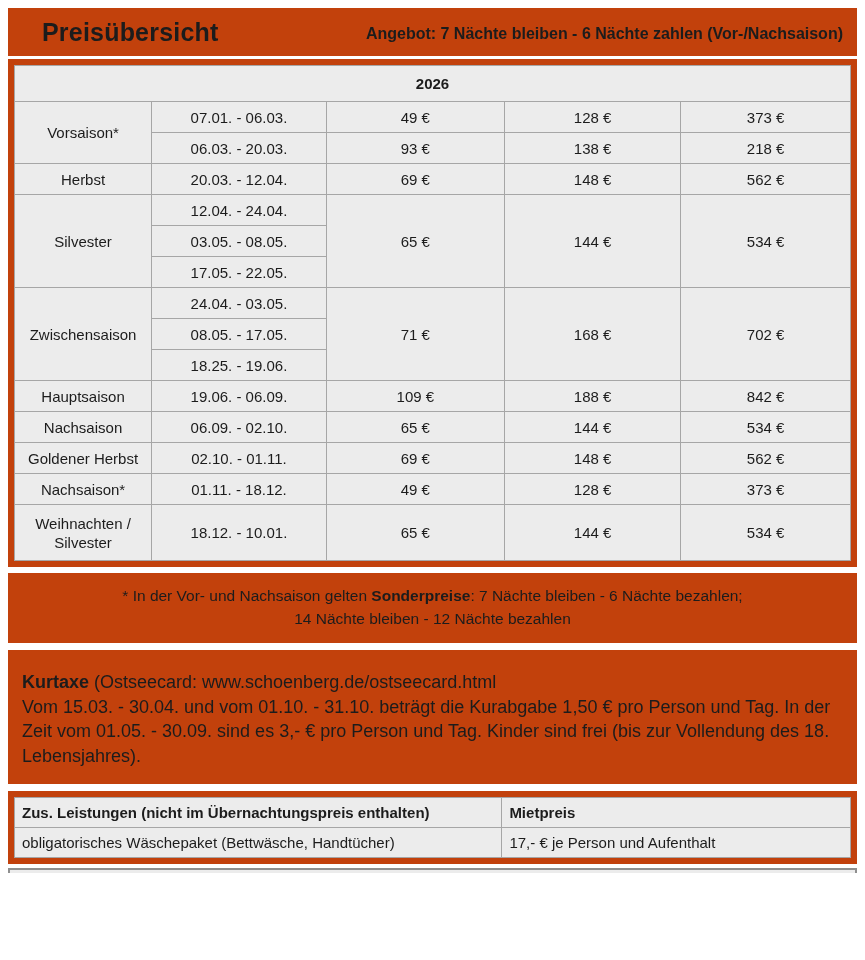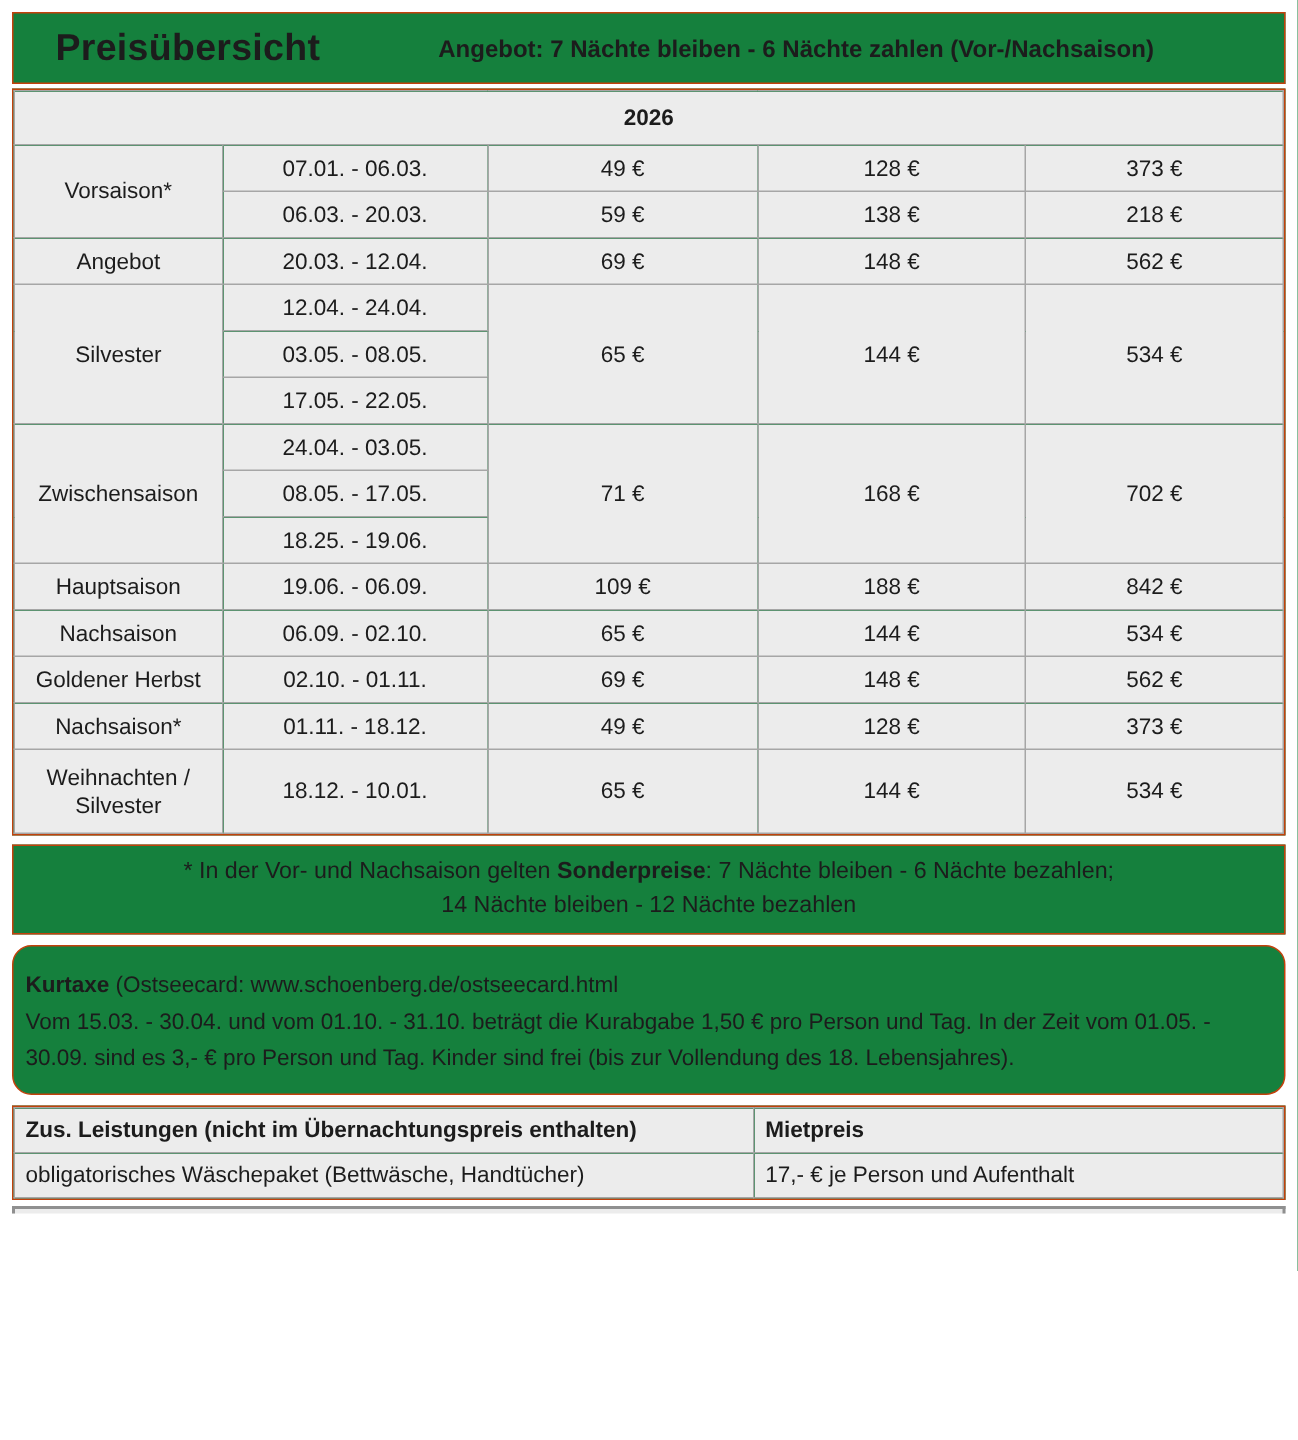--- a/index.html
+++ b/index.html
@@ -6,40 +6,40 @@
   html, body { margin: 0; padding: 0; }
   body {
     width: 865px; height: 960px;
     background: #ffffff;
     font-family: "Liberation Sans", sans-serif;
     color: #1c1c1c;
   }
   .wrap { width: 849px; margin: 8px auto 0 8px; }
 
   .box {
-    border: 1px solid #c2410c;
-    background: #15803d;
+    border: 6px solid #c2410c;
+    background: #c2410c;
   }
 
   
   .title-box {
     height: 48px;
     display: flex;
     align-items: center;
     padding: 0 8px 0 28px;
   }
   .title-box .title {
     font-size: 25px;
     font-weight: bold;
     letter-spacing: 0.2px;
     white-space: nowrap;
   }
   .title-box .offer {
     flex: 1;
-    text-align: center;
+    text-align: right;
     font-size: 16px;
     font-weight: bold;
     padding-top: 3px;
   }
 
   
   table {
     width: 100%;
     border-collapse: collapse;
     table-layout: fixed;
@@ -77,24 +77,23 @@
     text-align: center;
     font-size: 15.5px;
     line-height: 23px;
   }
   .footnote-box b { font-weight: bold; }
 
   
   .kurtaxe-box {
     margin-top: 7px;
     padding: 14px 10px 10px 8px;
-    font-size: 15px;
+    font-size: 18px;
     line-height: 24.5px;
     text-align: left;
-    border-radius: 13px;
   }
   .kurtaxe-box .lbl { font-weight: bold; }
 
   
   .services-box { margin-top: 7px; }
   .services-box td {
     height: 30px;
     text-align: left;
     padding-left: 7px;
   }
@@ -137,27 +136,27 @@
 
       <tr>
         <td rowspan="2">Vorsaison*</td>
         <td>07.01. - 06.03.</td>
         <td>49 €</td>
         <td>128 €</td>
         <td>373 €</td>
       </tr>
       <tr>
         <td>06.03. - 20.03.</td>
-        <td>59 €</td>
+        <td>93 €</td>
         <td>138 €</td>
         <td>218 €</td>
       </tr>
 
       <tr>
-        <td>Angebot</td>
+        <td>Herbst</td>
         <td>20.03. - 12.04.</td>
         <td>69 €</td>
         <td>148 €</td>
         <td>562 €</td>
       </tr>
 
       <tr>
         <td rowspan="3">Silvester</td>
         <td>12.04. - 24.04.</td>
         <td rowspan="3">65 €</td>

